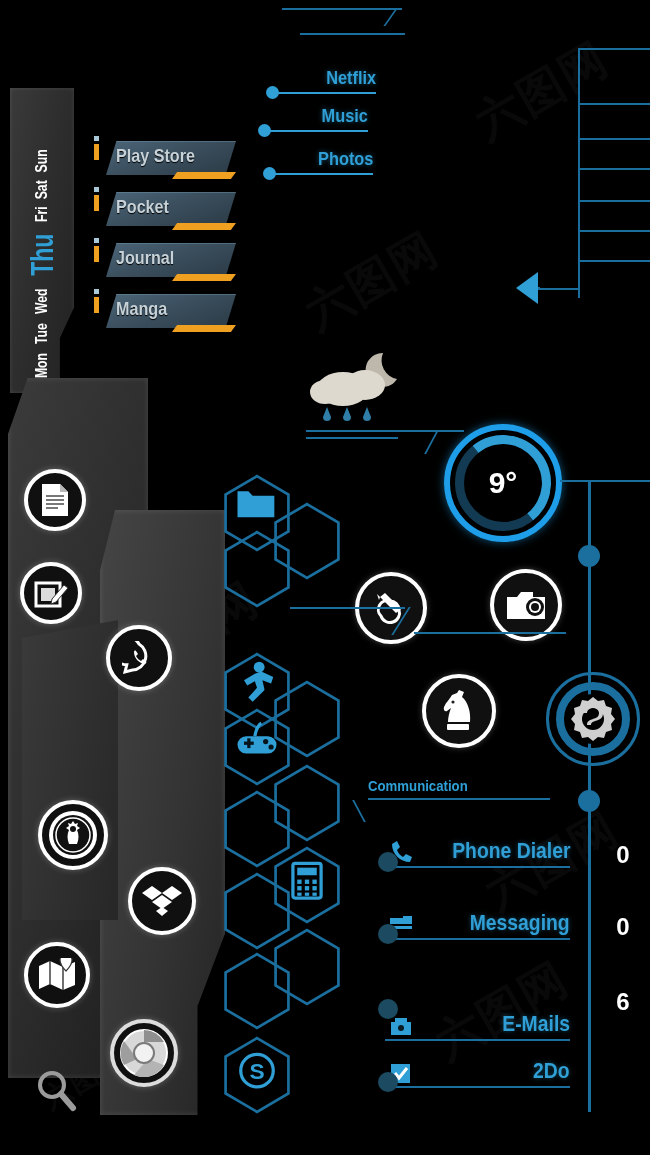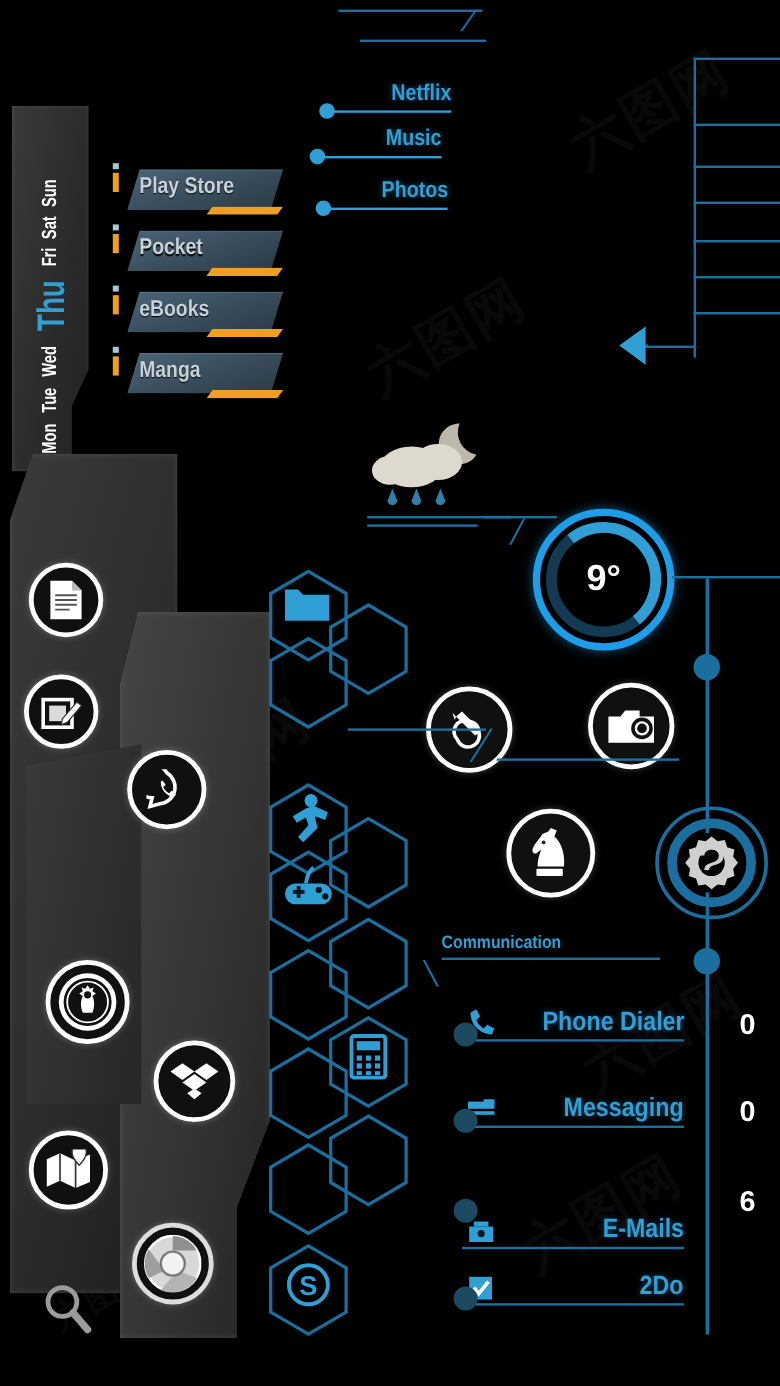--- a/index.html
+++ b/index.html
@@ -159,21 +159,21 @@
       <div class="appitem">
         <span class="mark"></span>
         <span class="plate"></span>
         <span class="bar"></span>
         <span class="label">Pocket</span>
       </div>
       <div class="appitem">
         <span class="mark"></span>
         <span class="plate"></span>
         <span class="bar"></span>
-        <span class="label">eBooks</span>
+        <span class="label">Journal</span>
       </div>
       <div class="appitem">
         <span class="mark"></span>
         <span class="plate"></span>
         <span class="bar"></span>
         <span class="label">Manga</span>
       </div>
     </div>
 
   <div class="circuit" style="left:282px; top:8px; width:120px; height:2px;"></div>

